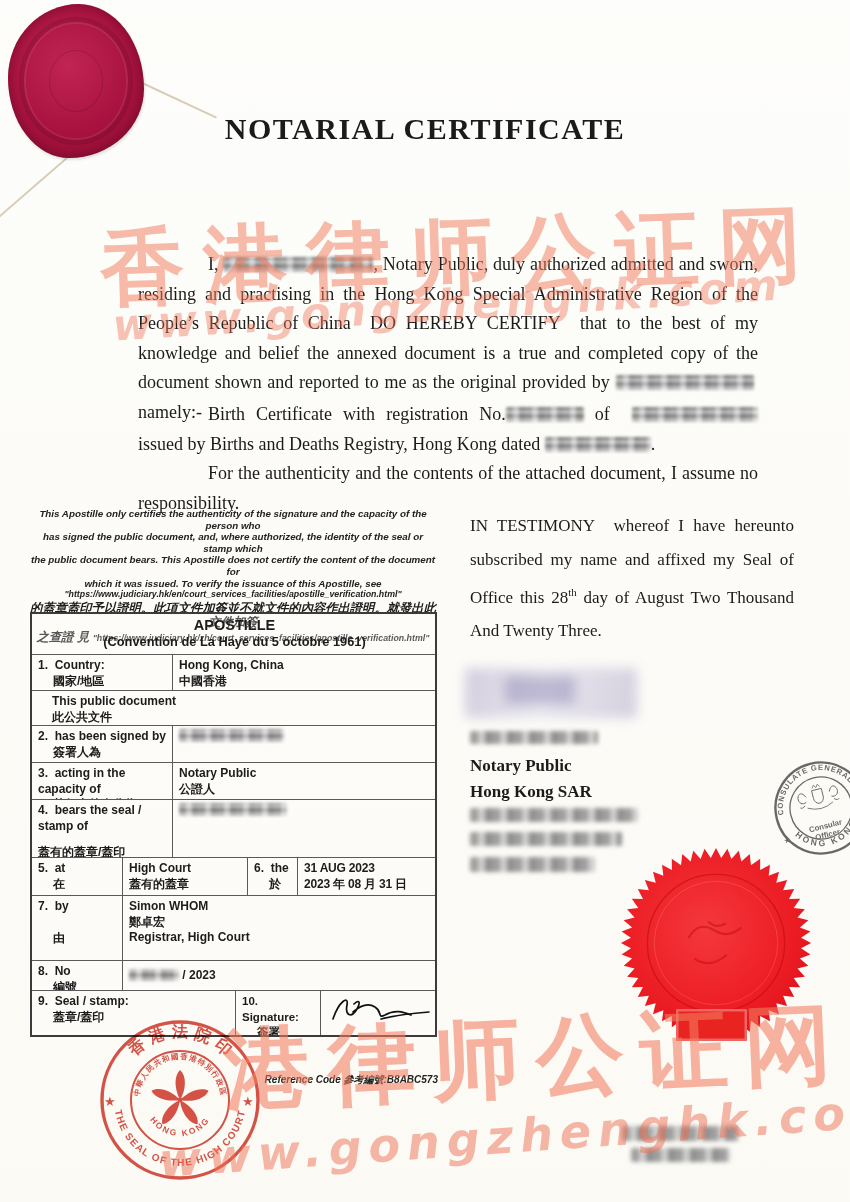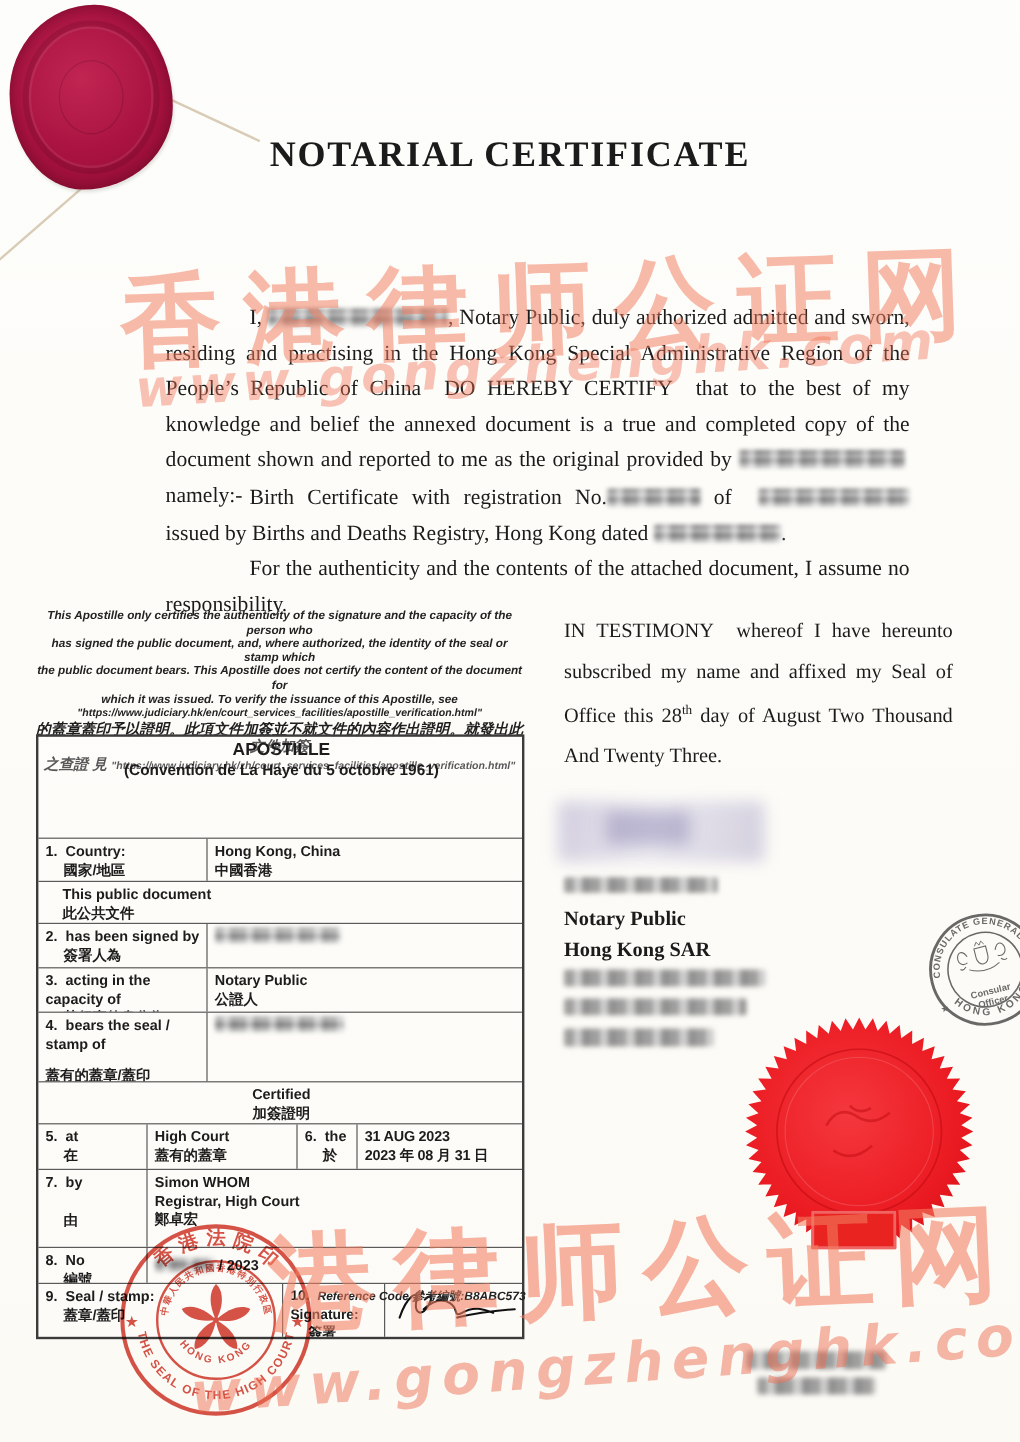--- a/index.html
+++ b/index.html
@@ -124,21 +124,21 @@
     <span class="zh"><span>之查證 見 </span><span class="small-url">"https://www.judiciary.hk/zh/court_services_facilities/apostille_verification.html"</span></span>
   </div>
 
   <div class="abs tbl">
     <div class="trow" style="height:40px;">
       <div class="cell hdrc">
         <div class="t1">APOSTILLE</div>
         <div class="t2">(Convention de La Haye du 5 octobre 1961)</div>
       </div>
     </div>
-    <div class="trow" style="height:36px;margin-top:44px;">
+    <div class="trow" style="height:36px;">
       <div class="cell" style="width:140px;">
         <div>1.&nbsp; Country:</div>
         <div class="zh">國家/地區</div>
       </div>
       <div class="cell" style="flex:1;">
         <div>Hong Kong, China</div>
         <div>中國香港</div>
       </div>
     </div>
     <div class="trow" style="height:35px;">
@@ -168,26 +168,20 @@
     </div>
     <div class="trow" style="height:58px;">
       <div class="cell" style="width:140px;">
         <div>4.&nbsp; bears the seal / stamp of</div>
         <div class="zh" style="margin-top:11px;padding-left:0;">蓋有的蓋章/蓋印</div>
       </div>
       <div class="cell" style="flex:1;">
         <span class="blur sm" style="width:108px;"></span>
       </div>
     </div>
-    <div class="trow" style="height:35px;">
-      <div class="cell certc">
-        <div>Certified</div>
-        <div>加簽證明</div>
-      </div>
-    </div>
     <div class="trow" style="height:38px;">
       <div class="cell" style="width:90px;">
         <div>5.&nbsp; at</div>
         <div class="zh">在</div>
       </div>
       <div class="cell" style="width:125px;">
         <div>High Court</div>
         <div>蓋有的蓋章</div>
       </div>
       <div class="cell" style="width:50px;">
@@ -199,22 +193,22 @@
         <div>2023 年 08 月 31 日</div>
       </div>
     </div>
     <div class="trow" style="height:65px;">
       <div class="cell" style="width:90px;">
         <div>7.&nbsp; by</div>
         <div class="zh" style="margin-top:16px;">由</div>
       </div>
       <div class="cell" style="flex:1;">
         <div>Simon WHOM</div>
+        <div>鄭卓宏</div>
         <div>Registrar, High Court</div>
-        <div>鄭卓宏</div>
       </div>
     </div>
     <div class="trow" style="height:30px;">
       <div class="cell" style="width:90px;">
         <div>8.&nbsp; No</div>
         <div class="zh">編號</div>
       </div>
       <div class="cell" style="flex:1;padding-top:7px;">
         <span class="blur sm" style="width:50px;height:12px;"></span>
         <span>/ 2023</span>

